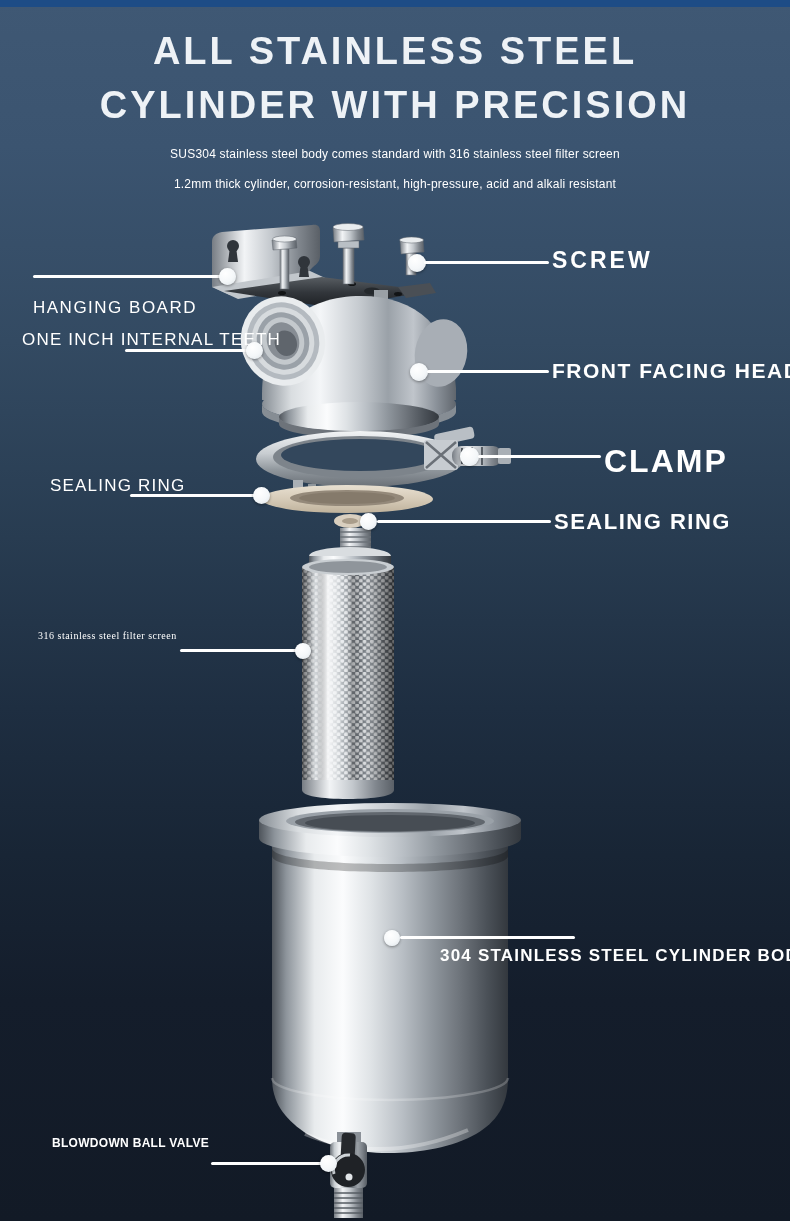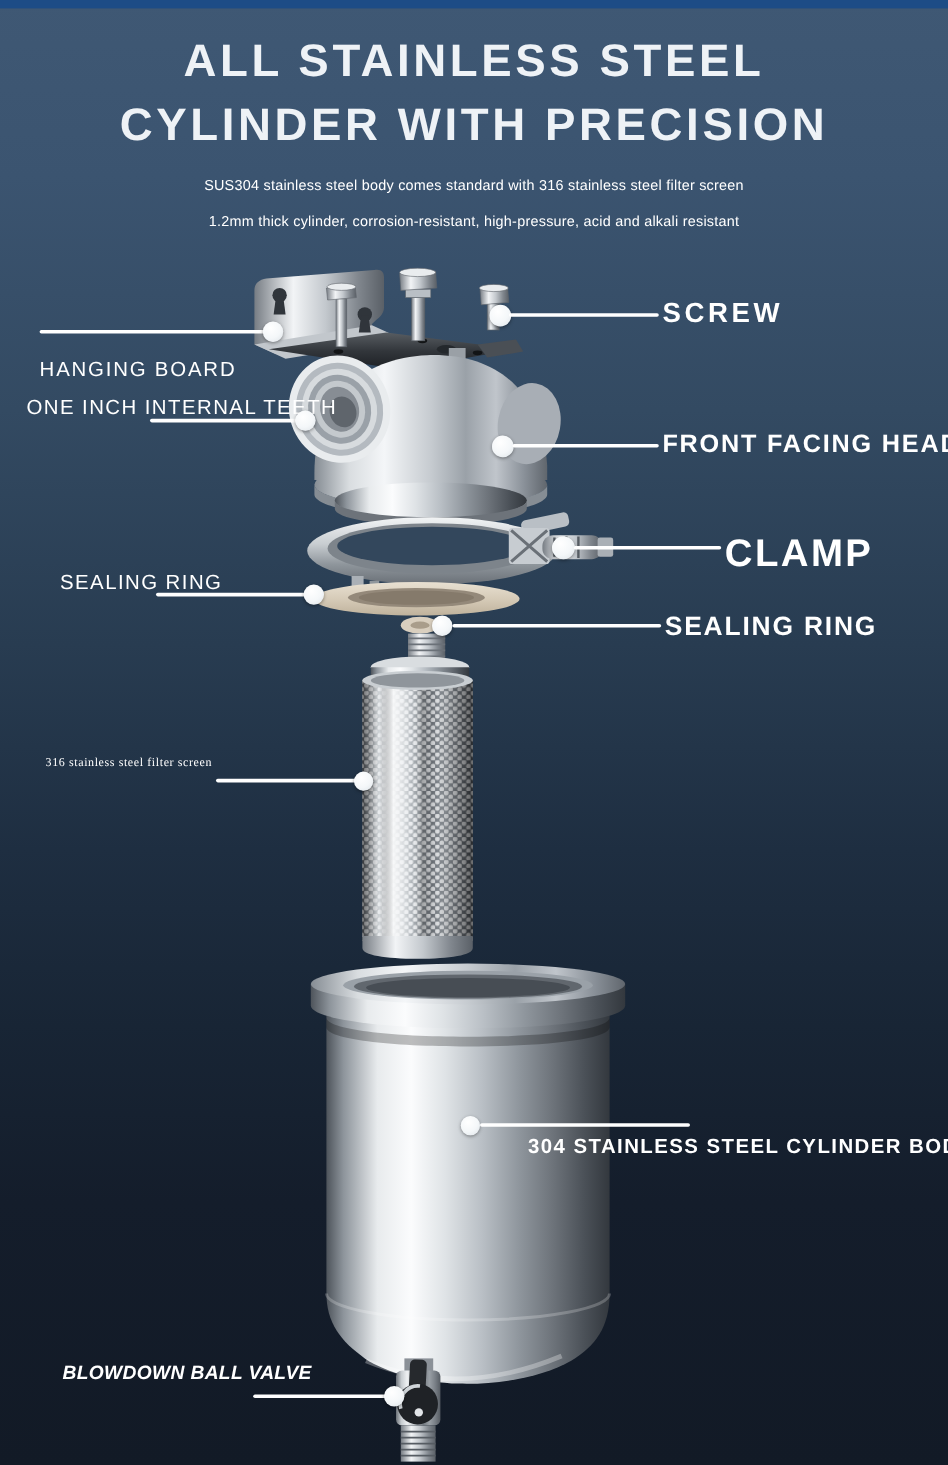--- a/index.html
+++ b/index.html
@@ -52,21 +52,21 @@
 
   #co-screen .txt{left:38px;top:630px;font-size:10px;font-weight:500;letter-spacing:.5px;
                   font-family:Liberation Serif, serif;}
   #co-screen .cline{left:180px;top:649px;width:117px;}
   #co-screen .dot{left:295px;top:643px;width:16px;height:16px;}
 
   #co-body .dot{left:384px;top:930px;width:16px;height:16px;}
   #co-body .cline{left:400px;top:936px;width:175px;}
   #co-body .txt{left:440px;top:946px;font-size:17px;font-weight:700;letter-spacing:1.2px;}
 
-  #co-valve .txt{left:52px;top:1136px;font-size:16px;font-weight:700;letter-spacing:.3px;font-style:italic;}
+  #co-valve .txt{left:52px;top:1136px;font-size:12px;font-weight:700;letter-spacing:.3px;}
   #co-valve .cline{left:211px;top:1162px;width:112px;}
   #co-valve .dot{left:320px;top:1155px;width:17px;height:17px;}
 </style>
 </head>
 <body>
 
 <div class="stage">
   <div class="topbar" style="background:#1d4c86;"></div>
 
   <div class="hero">

